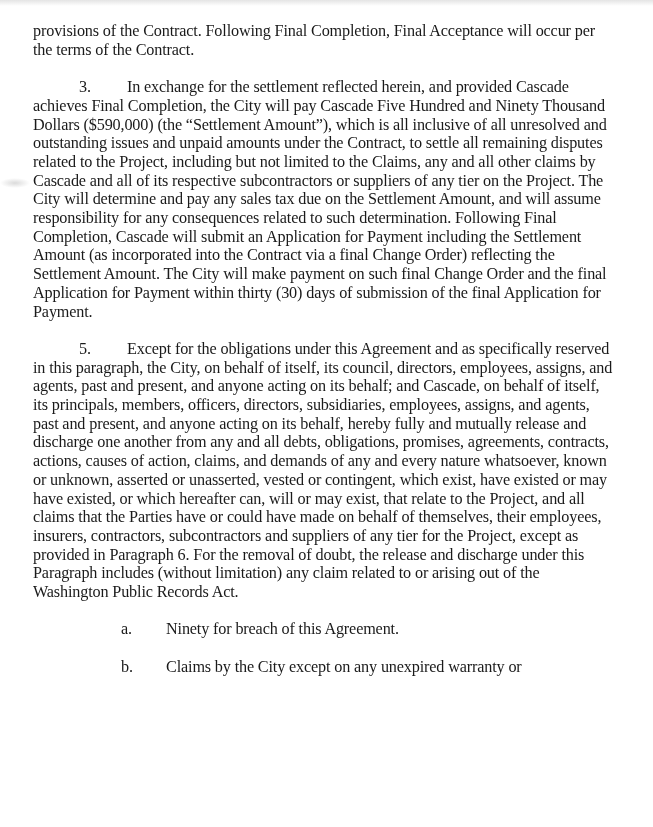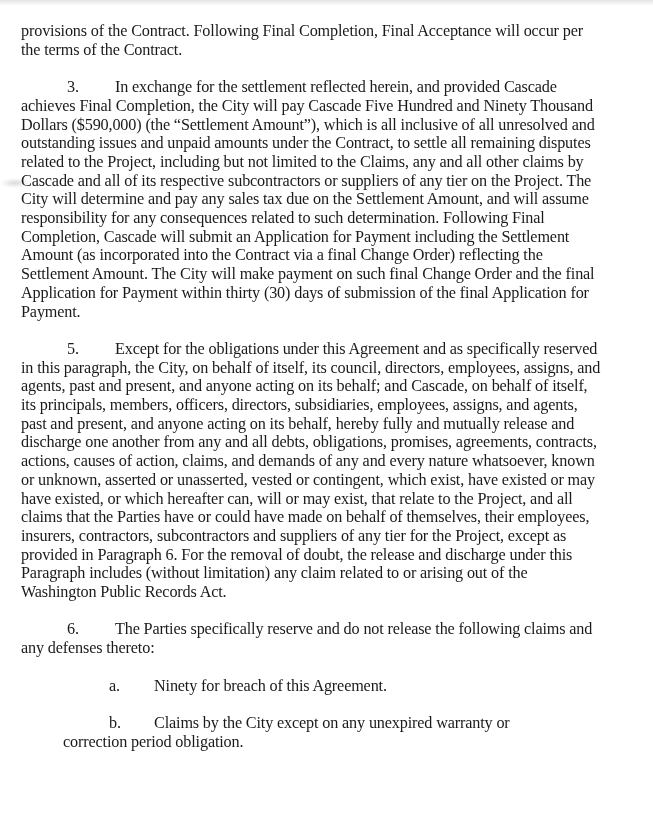--- a/index.html
+++ b/index.html
@@ -16,21 +16,21 @@
       color: #1a1a1a;
     }
     .top-shadow {
       position: absolute;
       left: 0; top: 0;
       width: 653px; height: 6px;
       background: linear-gradient(#e4e4e4, #ffffff);
     }
     .page {
       position: absolute;
-      left: 21px;
+      left: 33px;
       top: 22px;
       width: 580px;
       font-size: 16.2px;
       line-height: 18.7px;
       letter-spacing: -0.15px;
     }
     .para {
       margin: 0 0 18.7px 0;
     }
     .num {
@@ -73,26 +73,22 @@
 
   <p class="para">
     <span class="num">3.</span><span>In exchange for the settlement reflected herein, and provided Cascade achieves Final Completion, the City will pay Cascade Five Hundred and Ninety Thousand Dollars ($590,000) (the “Settlement Amount”), which is all inclusive of all unresolved and outstanding issues and unpaid amounts under the Contract, to settle all remaining disputes related to the Project, including but not limited to the Claims, any and all other claims by Cascade and all of its respective subcontractors or suppliers of any tier on the Project.  The City will determine and pay any sales tax due on the Settlement Amount, and will assume responsibility for any consequences related to such determination.  Following Final Completion, Cascade will submit an Application for Payment including the Settlement Amount (as incorporated into the Contract via a final Change Order) reflecting the Settlement Amount. The City will make payment on such final Change Order and the final Application for Payment within thirty (30) days of submission of the final Application for Payment.</span>
   </p>
 
 
   <p class="para">
     <span class="num">5.</span><span>Except for the obligations under this Agreement and as specifically reserved in this paragraph, the City, on behalf of itself, its council, directors, employees, assigns, and agents, past and present, and anyone acting on its behalf; and Cascade, on behalf of itself, its principals, members, officers, directors, subsidiaries, employees, assigns, and agents, past and present, and anyone acting on its behalf, hereby fully and mutually release and discharge one another from any and all debts, obligations, promises, agreements, contracts, actions, causes of action, claims, and demands of any and every nature whatsoever, known or unknown, asserted or unasserted, vested or contingent, which exist, have existed or may have existed, or which hereafter can, will or may exist, that relate to the Project, and all claims that the Parties have or could have made on behalf of themselves, their employees, insurers, contractors, subcontractors and suppliers of any tier for the Project, except as provided in Paragraph 6.  For the removal of doubt, the release and discharge under this Paragraph includes (without limitation) any claim related to or arising out of the Washington Public Records Act.</span>
   </p>
 
-  <p class="para">
-    <span class="num">6.</span><span>The Parties specifically reserve and do not release the following claims and any defenses thereto:</span>
-  </p>
 
   <p class="sub">
     <span class="sub-num">a.</span><span>Ninety for breach of this Agreement.</span>
   </p>
 
   <p class="sub">
     <span class="sub-num">b.</span><span>Claims by the City except on any unexpired warranty or</span>
-    <span class="sub-wrap sub-cont">correction period obligation.</span>
   </p>
 
 </div>
 
 </body></html>

